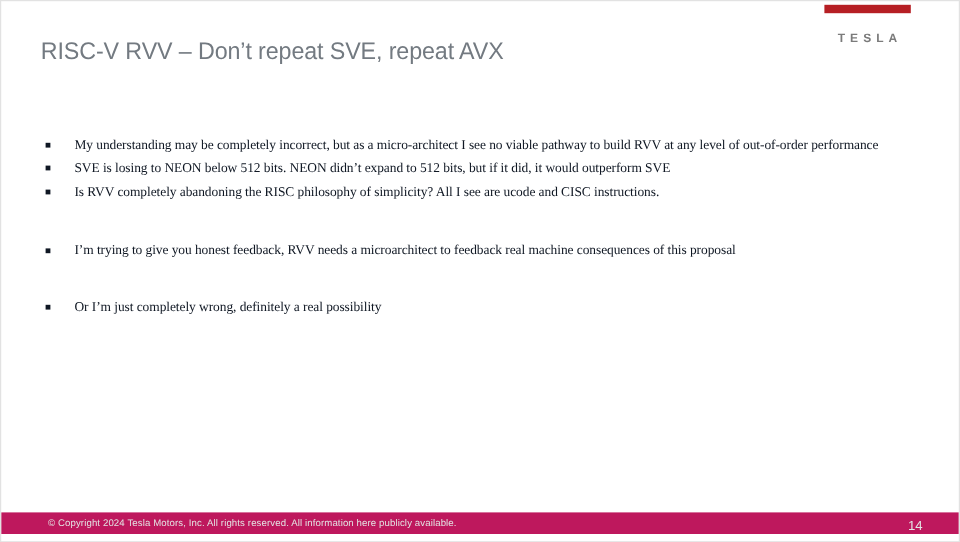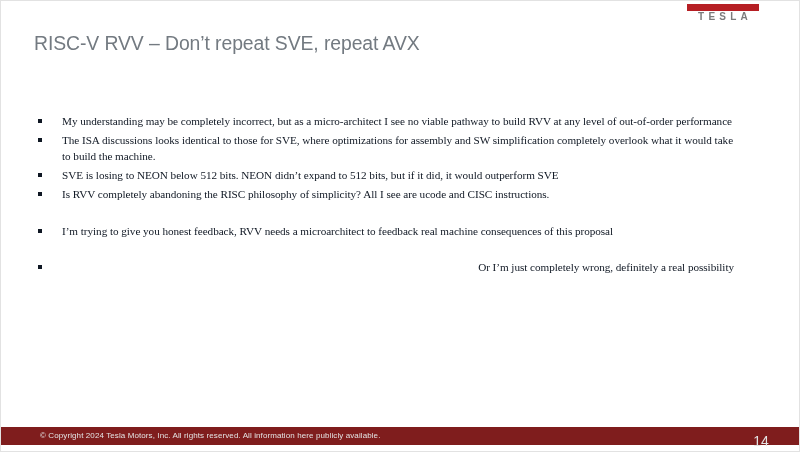--- a/index.html
+++ b/index.html
@@ -30,21 +30,21 @@
     left: 686px;
     width: 72px;
     text-align: center;
   }
   .logo-bar {
     width: 72px;
     height: 7px;
     background: #b61f24;
   }
   .logo-word {
-    margin-top: 1px;
+    margin-top: 17px;
     font-family: "Liberation Sans", sans-serif;
     font-size: 10px;
     font-weight: 700;
     letter-spacing: 4.2px;
     color: #7b7b7b;
     text-indent: 4px;
     line-height: 1;
   }
 
   
@@ -82,47 +82,47 @@
     position: absolute;
     left: 4px;
     top: 5px;
     width: 4px;
     height: 4px;
     background: #0f1723;
   }
   .bullet .txt {
     display: block;
   }
-  .bullet.gap-before { margin-top: 22px; }
-  .bullet.gap-before-lg { margin-top: 20px; text-align: right; }
+  .bullet.gap-before { margin-top: 34px; }
+  .bullet.gap-before-lg { margin-top: 32px; }
 
   
   .footer-bar {
     position: absolute;
     left: 0;
     right: 0;
     bottom: 6px;
     height: 18px;
-    background: #7f1d1d;
+    background: #be185d;
     padding-left: 23px;
   }
   .footer-copy {
     position: absolute;
     left: 39px;
     top: 4px;
     font-size: 8px;
     color: #e3e3e3;
     letter-spacing: 0.1px;
     white-space: nowrap;
   }
   .footer-page {
     position: absolute;
     right: 30px;
     top: 6px;
-    font-size: 14px;
+    font-size: 11px;
     color: #e3e3e3;
     letter-spacing: 0.1px;
   }
 </style>
 </head>
 <body>
 
 <div class="slide">
 
   <div class="logo-block">
@@ -132,24 +132,20 @@
 
   <div class="slide-title">RISC-V RVV – Don’t repeat SVE, repeat AVX</div>
 
   <div class="body-area">
 
     <div class="bullet">
       <span class="marker"></span>
       <span class="txt">My understanding may be completely incorrect, but as a micro-architect I see no viable pathway to build RVV at any level of out-of-order performance</span>
     </div>
 
-    <div class="bullet">
-      <span class="marker"></span>
-      <span class="txt">The ISA discussions looks identical to those for SVE, where optimizations for assembly and SW simplification completely overlook what it would take to build the machine.</span>
-    </div>
 
     <div class="bullet">
       <span class="marker"></span>
       <span class="txt">SVE is losing to NEON below 512 bits. NEON didn’t expand to 512 bits, but if it did, it would outperform SVE</span>
     </div>
 
 
 
     <div class="bullet">
       <span class="marker"></span>

